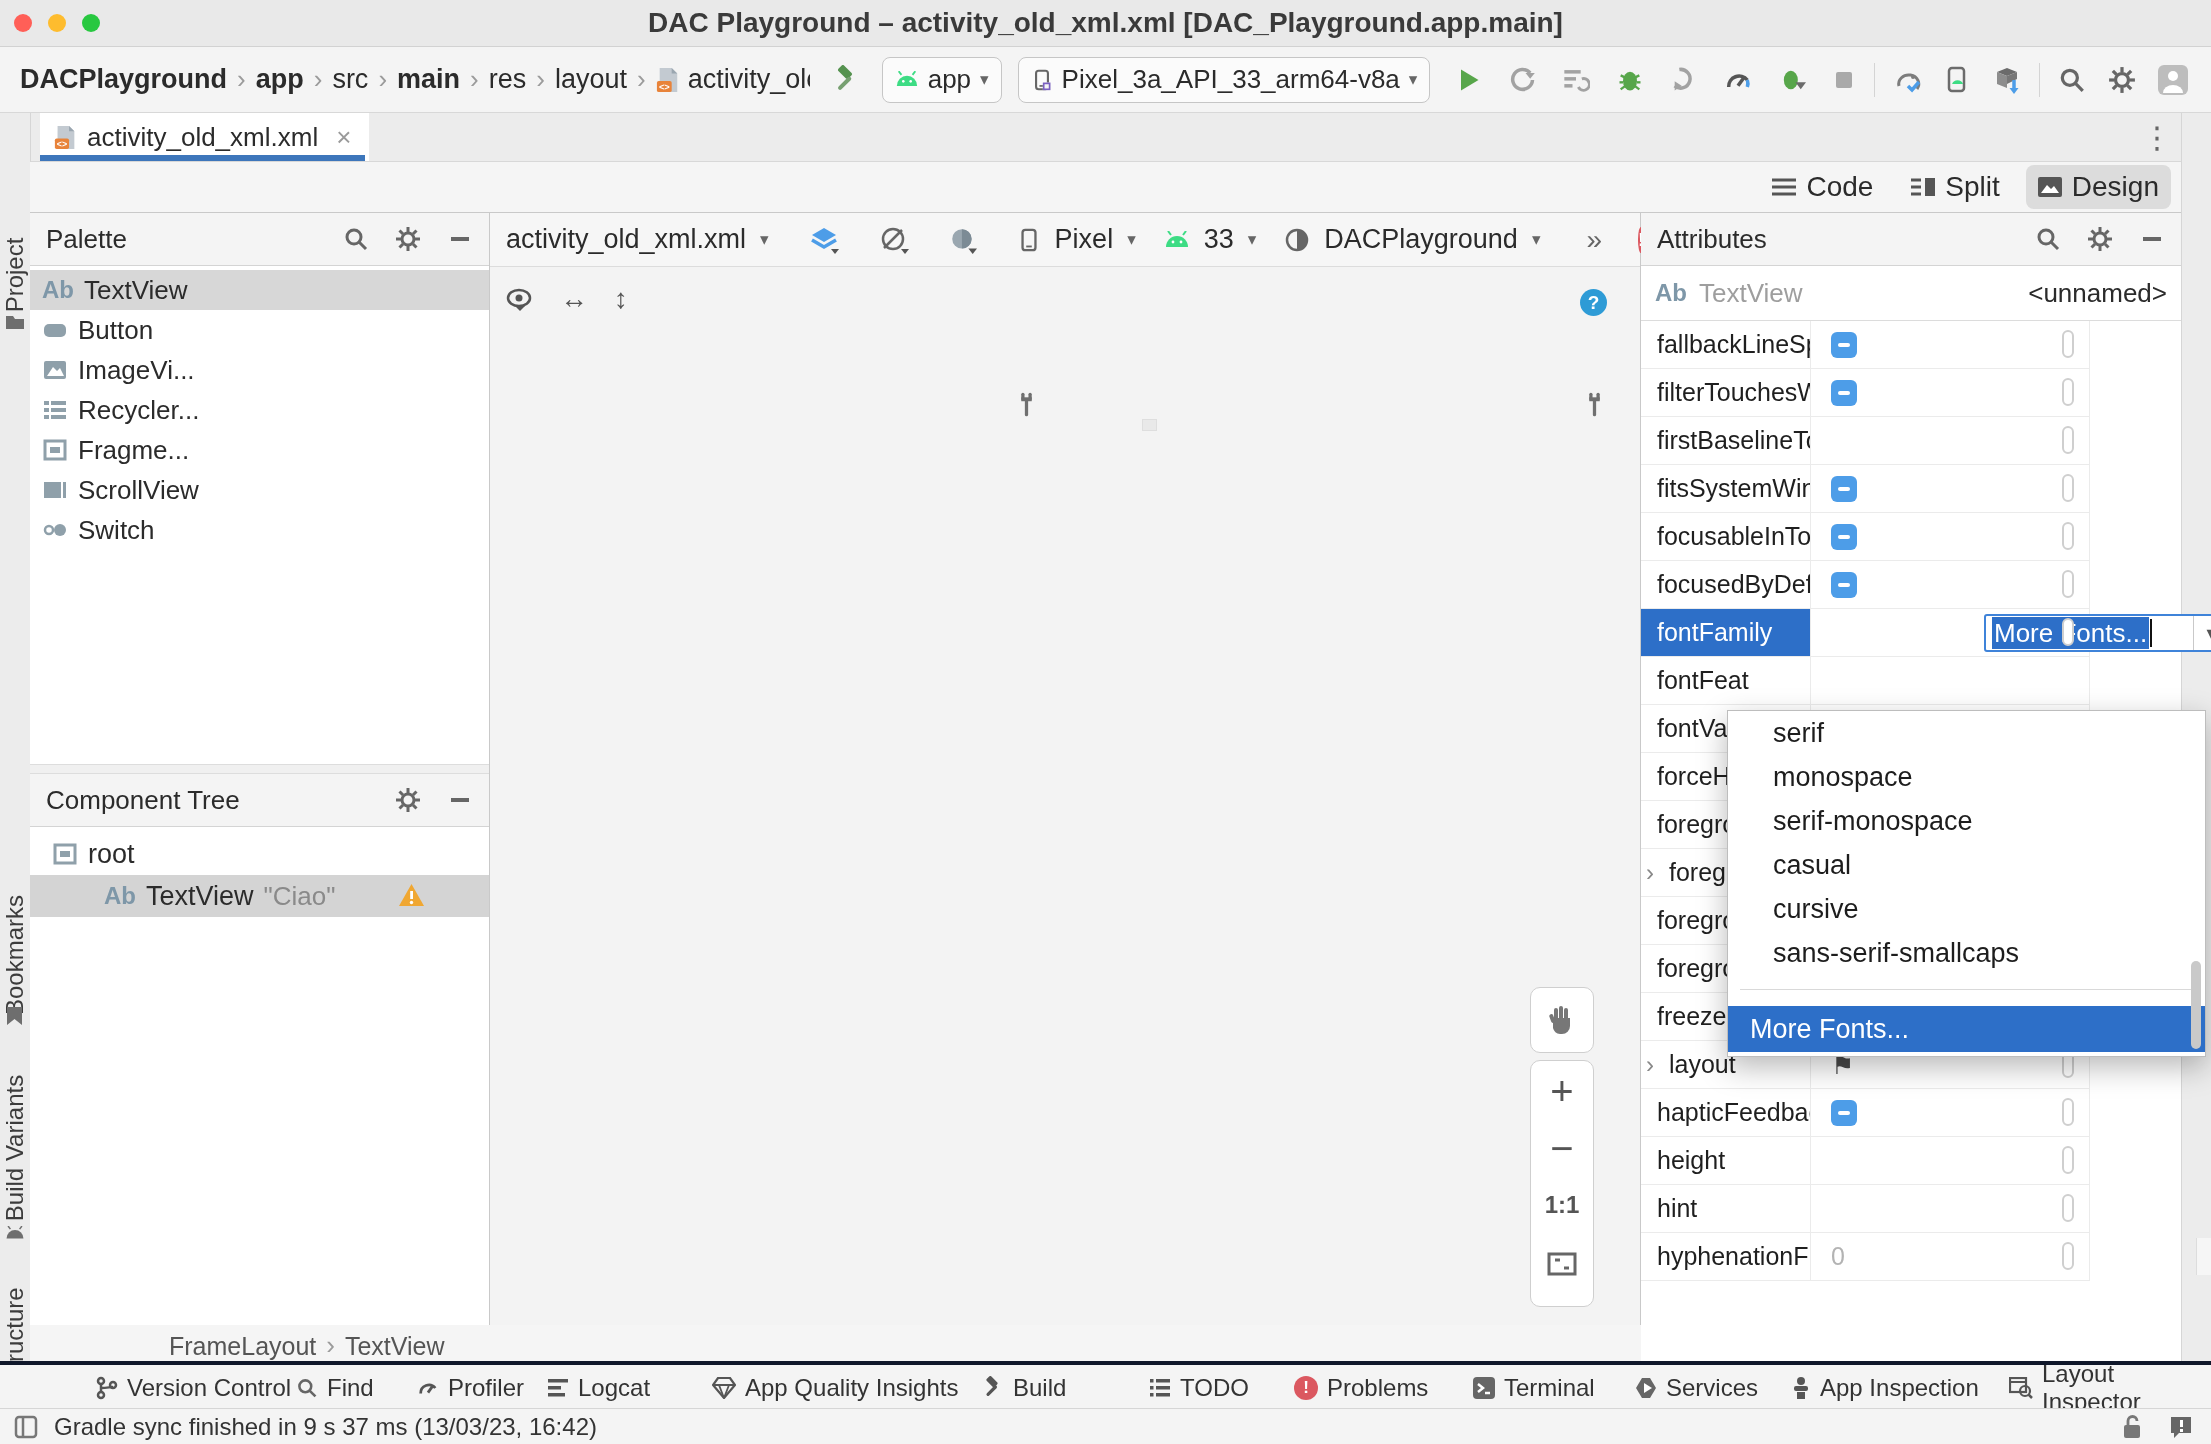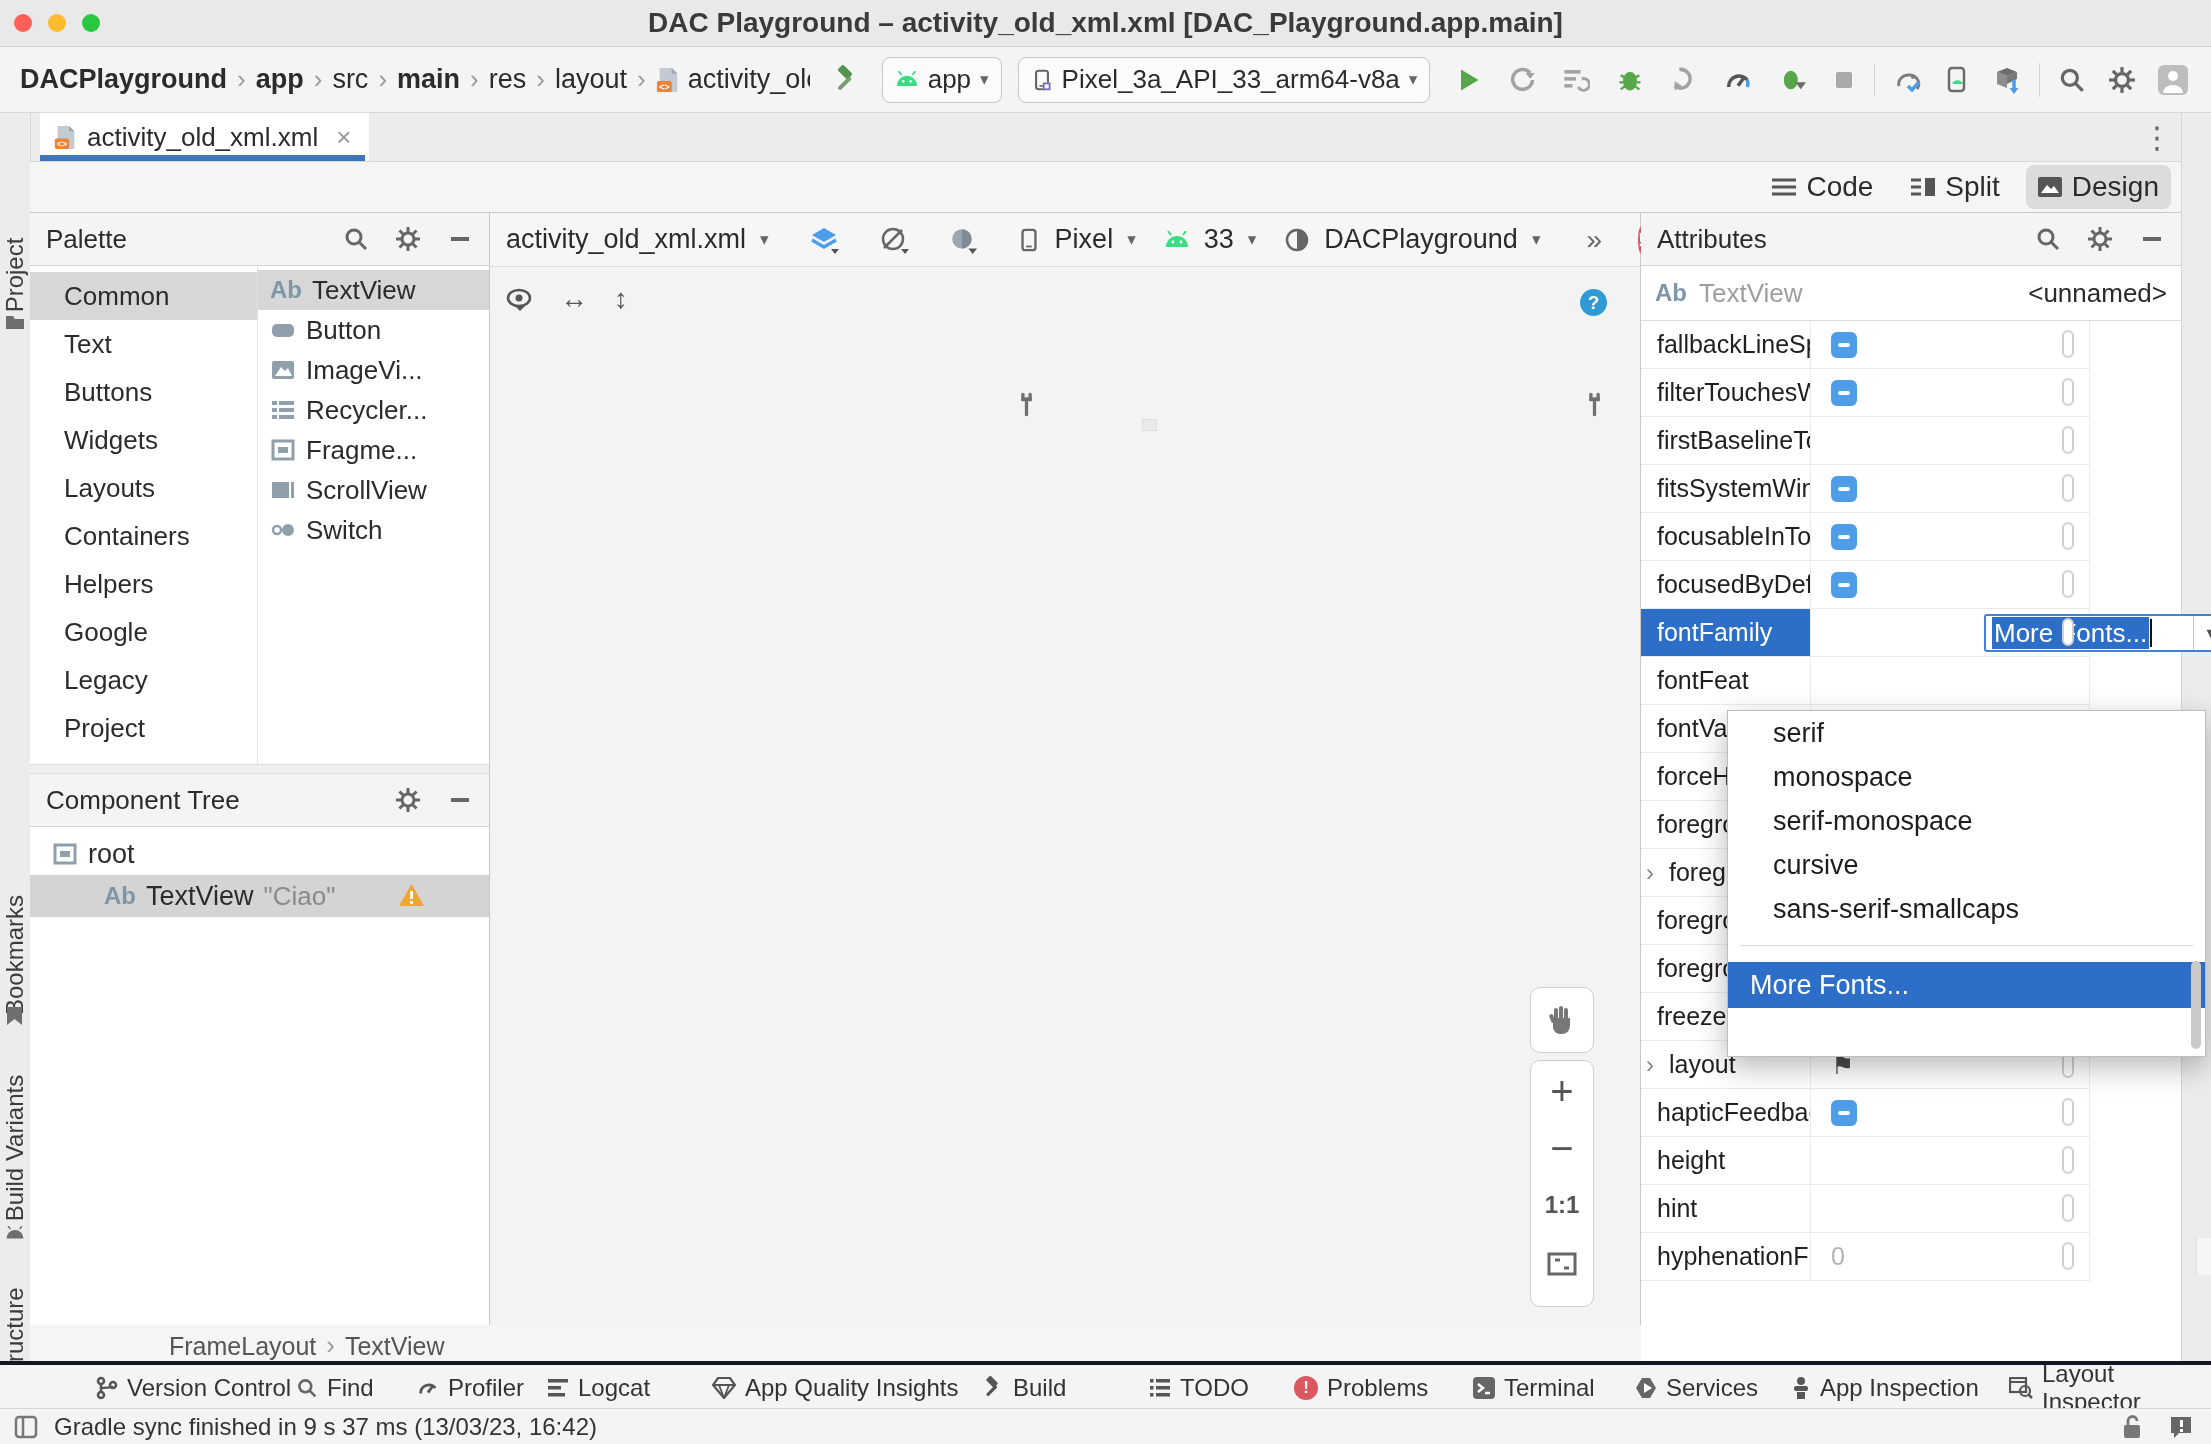--- a/index.html
+++ b/index.html
@@ -432,32 +432,20 @@
             <use href="#sym-gear"></use>
           </svg>
         </span>
       <span class="ic hic">
           <svg width="26" height="26">
             <use href="#sym-minus"></use>
           </svg>
         </span>
     </div>
     <div id="palette-body">
-      <div id="cats">
-        <div class="cat sel">Common</div>
-        <div class="cat">Text</div>
-        <div class="cat">Buttons</div>
-        <div class="cat">Widgets</div>
-        <div class="cat">Layouts</div>
-        <div class="cat">Containers</div>
-        <div class="cat">Helpers</div>
-        <div class="cat">Google</div>
-        <div class="cat">Legacy</div>
-        <div class="cat">Project</div>
-      </div>
       <div id="comps">
         <div class="comp sel">
           <span class="ab">Ab</span>
           <span>TextView</span>
         </div>
         <div class="comp">
           <span class="ic">
               <svg width="26" height="26" viewBox="0 0 26 26">
                 <rect x="2" y="7" width="22" height="13" rx="5" fill="#8fa0aa"></rect>
               </svg>
@@ -814,20 +802,21 @@
         </div>
         <span class="pill"></span>
       </div>
     </div>
   </div>
 
   <div class="abs" id="popup">
     <div class="pitem">serif</div>
     <div class="pitem">monospace</div>
     <div class="pitem">serif-monospace</div>
+    <div class="pitem">casual</div>
     <div class="pitem">cursive</div>
     <div class="pitem">sans-serif-smallcaps</div>
     <div id="psep"></div>
     <div id="pmore">More Fonts...</div>
     <div id="pscroll"></div>
   </div>
 
   <div class="abs" id="statusbar">
     <div class="sbi" style="left:96px">
       <span class="ic">

